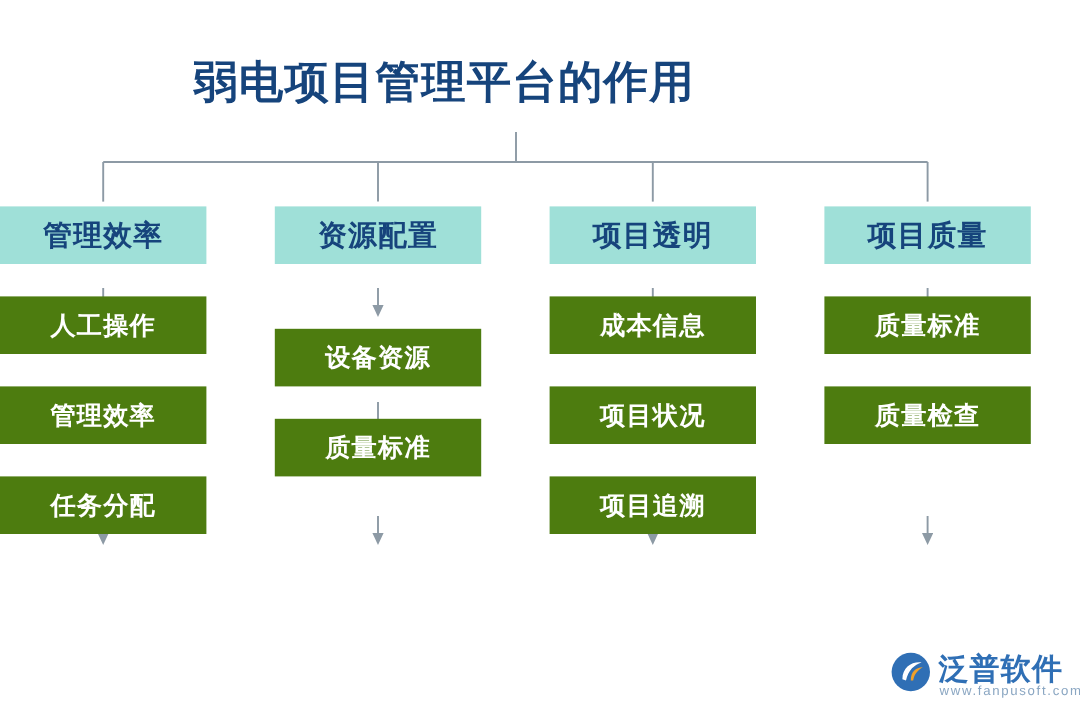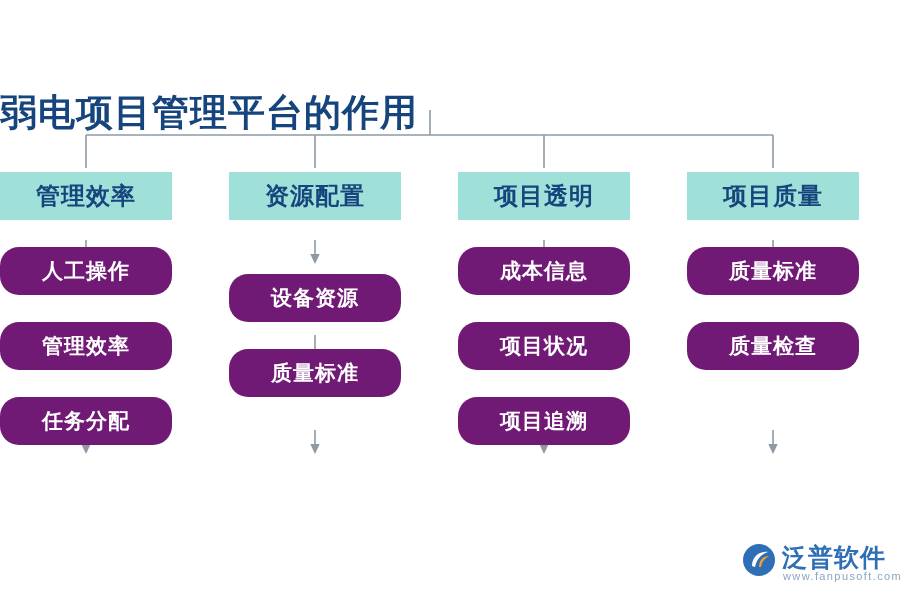--- a/index.html
+++ b/index.html
@@ -17,27 +17,26 @@
     position: relative;
     width: 900px;
     height: 600px;
     background: #ffffff;
   }
   #title {
     position: absolute;
     left: 0;
     top: 44px;
     width: 740px;
-    text-align: left;
+    text-align: center;
     font-family: "Liberation Serif", serif;
     font-weight: bold;
     font-size: 37px;
     color: #16447c;
     letter-spacing: 1px;
-    margin-top: 44px;
   }
   .connector-svg {
     position: absolute;
     left: 0;
     top: 0;
     width: 900px;
     height: 600px;
     pointer-events: none;
   }
   .column {
@@ -55,24 +54,23 @@
     font-family: "Liberation Serif", serif;
     font-weight: bold;
     letter-spacing: 1px;
   }
   .node.head {
     background: #9fe0d8;
     color: #16447c;
     font-size: 24px;
   }
   .node.sub {
-    background: #701a75;
+    background: #4d7c0f;
     color: #ffffff;
     font-size: 21px;
-    border-radius: 19px;
   }
   .gap {
     height: 27px;
   }
   
   #logo {
     position: absolute;
     left: 742px;
     top: 541px;
     width: 148px;

